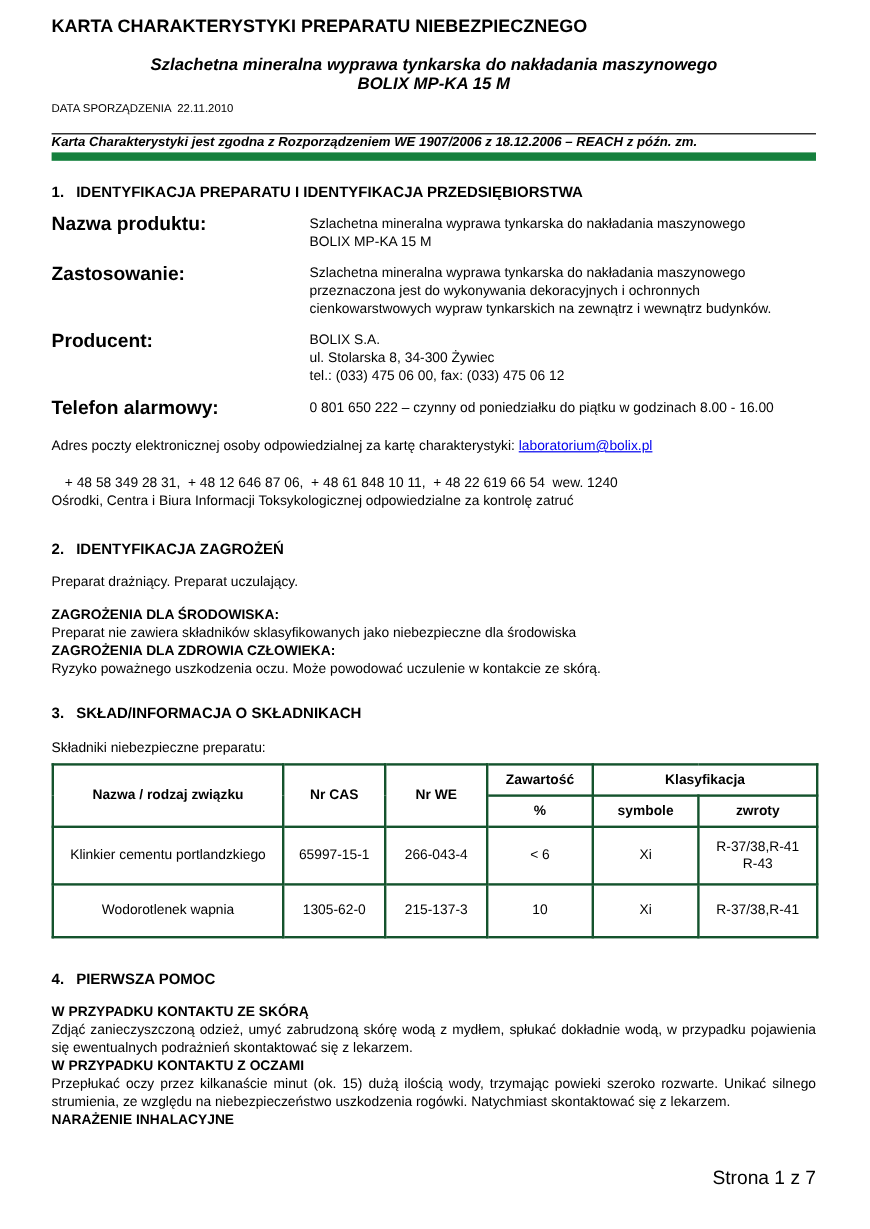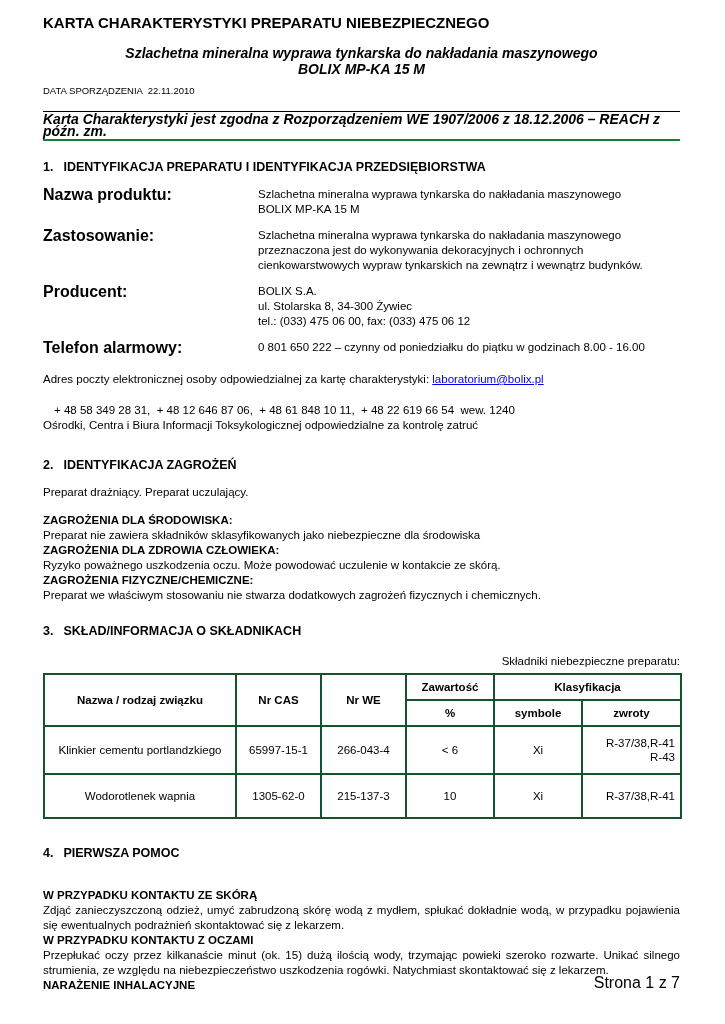--- a/index.html
+++ b/index.html
@@ -13,22 +13,22 @@
 
   .doc-header { font-size: 15px; font-weight: bold; line-height: 16px; }
 
   .doc-title { margin-top: 14px; text-align: center; font-size: 14px; font-weight: bold; font-style: italic; line-height: 16px; }
 
   .date-line {
     margin-top: 8px; font-size: 9.5px; line-height: 12px;
     padding-bottom: 14px; border-bottom: 1px solid #000; white-space: pre-wrap;
   }
   .reach-line {
-    font-size: 14px; font-weight: bold; font-style: italic; line-height: 12px;
-    padding: 1px 0 2px 0; border-bottom: 2px solid #15803d;
+    font-size: 11px; font-weight: bold; font-style: italic; line-height: 12px;
+    padding: 1px 0 2px 0; border-bottom: 7px solid #15803d;
   }
 
   .sec-heading { display: flex; gap: 10px; font-weight: bold; font-size: 12.5px; line-height: 16px; }
   .sec1-heading { margin-top: 18px; }
   .sec2-heading { margin-top: 24px; }
   .sec3-heading { margin-top: 20px; }
   .sec4-heading { margin-top: 26px; }
 
   .line, .field, .hazard-item, .fa-item { font-size: 11.5px; line-height: 15px; }
 
@@ -40,38 +40,38 @@
 
   .email-line { margin-top: 17px; }
   .phones-line { margin-top: 16px; white-space: pre-wrap; margin-left: 11px; }
 
   .link { color: #0000EE; cursor: pointer; }
 
   .sec2-intro { margin-top: 12px; }
   .hazard-list { margin-top: 13px; }
   .hazard-label, .fa-label { font-weight: bold; }
 
-  .sec3-intro { margin-top: 15px; text-align: right; }
+  .sec3-intro { margin-top: 15px; }
 
   table.comp-table {
     border-collapse: collapse; width: 100%; table-layout: fixed;
     margin-top: 4px; font-size: 11.5px;
   }
   .comp-table th, .comp-table td {
     border: 2px solid #14532d; text-align: center; vertical-align: middle;
     padding: 2px 5px; line-height: 14px;
   }
   .comp-table th { font-weight: bold; }
   .th-top { border-bottom-style: hidden; height: 26px; }
   .th-bot { border-top-style: hidden; height: 26px; }
   tr.row-1 td { height: 48px; }
   tr.row-2 td { height: 44px; }
-  td.pre { white-space: pre-line; text-align: right; }
-
-  .fa-list { margin-top: 27px; }
+  td.pre { white-space: pre-line; }
+
+  .fa-list { margin-top: 13px; }
   .fa-text { text-align: justify; }
 
   .footer { position: absolute; right: 45px; bottom: 34px; font-size: 16px; line-height: 15px; margin-top: 48px; }
 </style>
 </head>
 <body>
 
 <div class="page">
 
   <div class="doc-header">KARTA CHARAKTERYSTYKI PREPARATU NIEBEZPIECZNEGO</div>
@@ -126,24 +126,20 @@
   <p class="line sec2-intro">Preparat drażniący. Preparat uczulający.</p>
 
   <div class="hazard-list">
     <div class="hazard-item">
       <div class="hazard-label">ZAGROŻENIA DLA ŚRODOWISKA:</div>
       <div class="hazard-text">Preparat nie zawiera składników sklasyfikowanych jako niebezpieczne dla środowiska</div>
     </div>
     <div class="hazard-item">
       <div class="hazard-label">ZAGROŻENIA DLA ZDROWIA CZŁOWIEKA:</div>
       <div class="hazard-text">Ryzyko poważnego uszkodzenia oczu. Może powodować uczulenie w kontakcie ze skórą.</div>
-    </div>
-    <div class="hazard-item">
-      <div class="hazard-label">ZAGROŻENIA FIZYCZNE/CHEMICZNE:</div>
-      <div class="hazard-text">Preparat we właściwym stosowaniu nie stwarza dodatkowych zagrożeń fizycznych i chemicznych.</div>
     </div>
   </div>
 
   <div class="sec-heading sec3-heading">
     <span>3.</span>
     <span>SKŁAD/INFORMACJA O SKŁADNIKACH</span>
   </div>
 
   <p class="line sec3-intro">Składniki niebezpieczne preparatu:</p>
 

